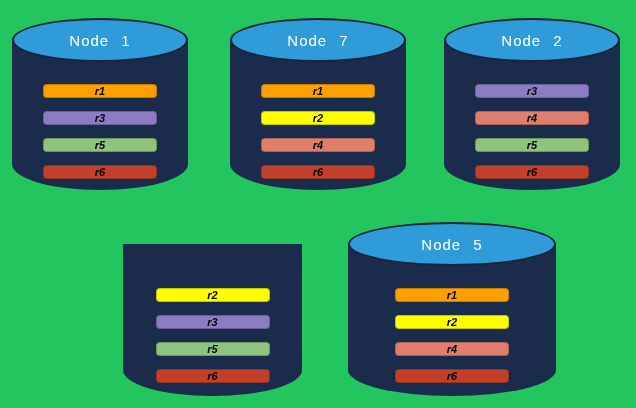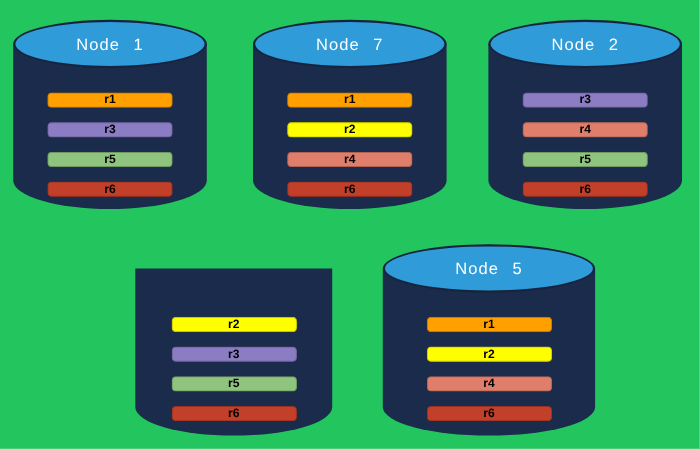--- a/index.html
+++ b/index.html
@@ -15,21 +15,21 @@
 
   .cylinder {
     position: absolute;
     width: 176px;
     height: 172px;
   }
   .pos-0 { left: 12px;  top: 18px; }
   .pos-1 { left: 230px; top: 18px; }
   .pos-2 { left: 444px; top: 18px; }
   .pos-3 { left: 123px; top: 222px; width: 179px; height: 174px; }
-  .pos-4 { left: 348px; top: 222px; width: 193px; height: 174px; }
+  .pos-4 { left: 348px; top: 222px; width: 179px; height: 174px; padding-left: 29px; }
 
   .cyl-body {
     position: absolute;
     top: 22px; left: 0; right: 0; bottom: 0;
     background: #1B2B4B;
     border-radius: 0 0 50% 50% / 0 0 26px 26px;
   }
 
   .cyl-top {
     position: absolute;
@@ -57,20 +57,21 @@
   .bars {
     position: absolute;
     top: 66px;
     left: 50%;
     transform: translateX(-50%);
     width: 114px;
     display: flex;
     flex-direction: column;
     gap: 13px;
     z-index: 3;
+    font-style: italic;
   }
 
   .bar {
     height: 14px;
     border-radius: 4px;
     border: 1px solid rgba(0,0,0,0.22);
     box-sizing: border-box;
     display: flex;
     align-items: center;
     justify-content: center;

